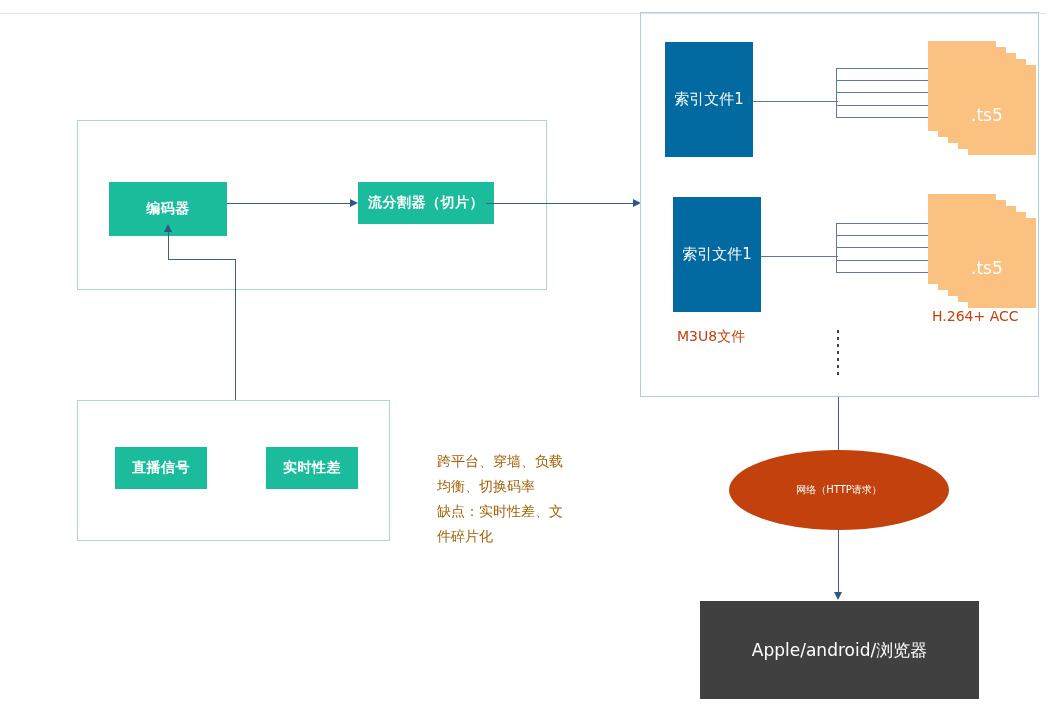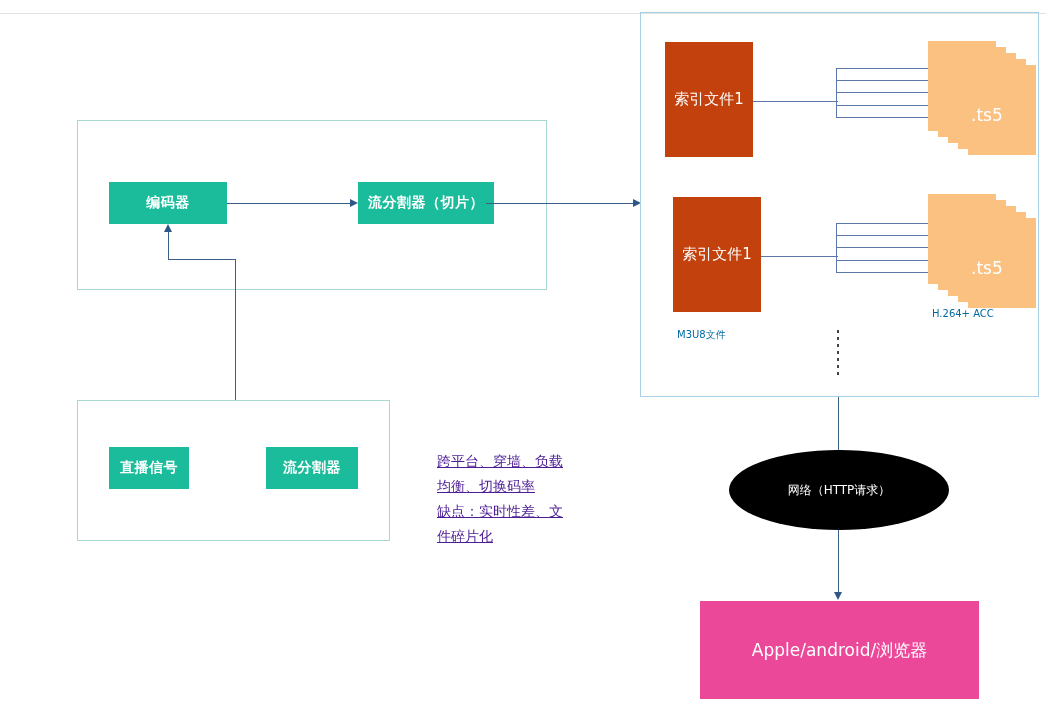--- a/index.html
+++ b/index.html
@@ -59,28 +59,28 @@
   .title-dist   { left: 640px; top: 23px; width: 399px; }
 
   
   .green {
     background: #1bbc9b;
     color: #ffffff;
     font-size: 14px;
     font-weight: bold;
     letter-spacing: .5px;
   }
-  .box-encoder { left: 109px; top: 182px; width: 118px; height: 42px; }
+  .box-encoder { left: 109px; top: 182px; width: 118px; height: 54px; }
   .box-splitter { left: 358px; top: 182px; width: 136px; height: 42px; }
-  .box-live  { left: 109px; top: 447px; width: 80px; height: 42px; }
+  .box-live  { left: 115px; top: 447px; width: 92px; height: 42px; }
   .box-vod   { left: 266px; top: 447px; width: 92px; height: 42px; }
 
   
   .orange-box {
-    background: #c2410c;
+    background: #0369a1;
     color: #ffffff;
     font-size: 15px;
   }
   .idx1 { left: 665px; top: 42px;  width: 88px; height: 115px; }
   .idx2 { left: 673px; top: 197px; width: 88px; height: 115px; }
 
   
   .stack { position: absolute; }
   .stack .sheet {
     position: absolute;
@@ -121,59 +121,58 @@
     border-left: 4px solid transparent;
     border-right: 4px solid transparent;
     border-top: 8px solid #2e5788;
   }
 
   
   .comb .ln { background: #5a79a8; }
 
   
   .red-note {
-    color: #4c1d95;
+    color: #a16207;
     font-size: 14px;
     line-height: 25px;
     white-space: pre-line;
-    text-decoration: underline;
   }
   .red-label {
-    color: #0369a1;
-    font-size: 10px;
+    color: #c2410c;
+    font-size: 14px;
     white-space: nowrap;
   }
   .note-features { left: 437px; top: 449px; width: 170px; }
   .label-m3u8 { left: 677px; top: 328px; }
   .label-codec { left: 932px; top: 308px; }
 
   
   .ellipsis-dots {
     left: 837px; top: 330px;
     width: 2px; height: 48px;
     background-image: linear-gradient(to bottom, #444 50%, rgba(255,255,255,0) 0%);
     background-size: 2px 7px;
     background-repeat: repeat-y;
   }
 
   
   .net-ellipse {
     left: 729px; top: 450px;
     width: 220px; height: 80px;
     border-radius: 50%;
-    background: #000000;
-    color: #ffffff;
-    font-size: 12px;
+    background: #c2410c;
+    color: #ffffff;
+    font-size: 10px;
   }
 
   
   .client-box {
     left: 700px; top: 601px;
     width: 279px; height: 98px;
-    background: #ec4899;
+    background: #404040;
     color: #ffffff;
     font-size: 17px;
   }
 </style>
 </head>
 <body>
 
 <div id="canvas">
 
   <div class="abs top-rule"></div>
@@ -187,21 +186,21 @@
   <div class="abs ln ln-h" style="left:227px; top:203px; width:123px;"></div>
   <div class="abs arrow-head arrow-right" style="left:350px; top:199px;"></div>
 
   <div class="abs ln ln-h" style="left:486px; top:203px; width:148px;"></div>
   <div class="abs arrow-head arrow-right" style="left:633px; top:199px;"></div>
 
   <div class="abs panel panel-sources"></div>
 
   <div class="abs box-label green box-live">直播信号</div>
 
-  <div class="abs box-label green box-vod">流分割器</div>
+  <div class="abs box-label green box-vod">实时性差</div>
 
   <div class="abs ln ln-v" style="left:235px; top:259px; height:141px;"></div>
   <div class="abs ln ln-h" style="left:168px; top:259px; width:68px;"></div>
   <div class="abs ln ln-v" style="left:168px; top:232px; height:28px;"></div>
   <div class="abs arrow-head arrow-up" style="left:164px; top:224px;"></div>
 
   <div class="abs panel panel-dist"></div>
 
   <div class="abs box-label orange-box idx1">索引文件1</div>
 

